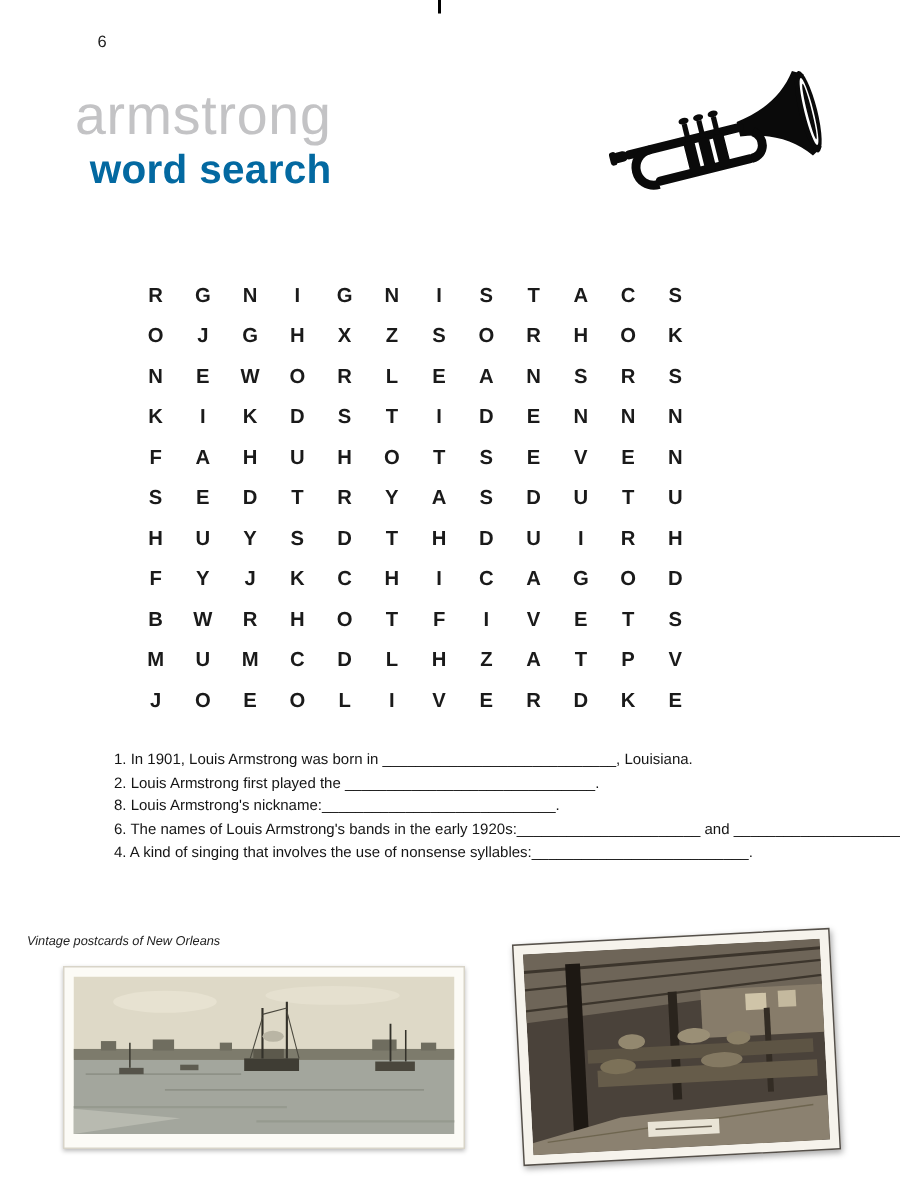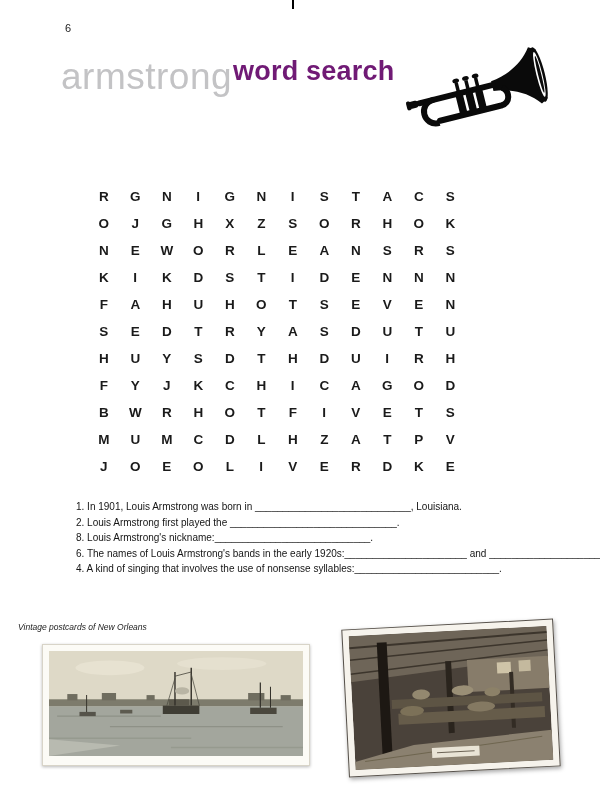--- a/index.html
+++ b/index.html
@@ -2,23 +2,23 @@
 <html><head>
 <meta charset="utf-8">
 <style>
   html,body{margin:0;padding:0;background:#e9e9e9;}
   .page{
     position:relative;width:600px;height:800px;background:#ffffff;
     font-family:"Liberation Sans",sans-serif;color:#111;overflow:hidden;margin:0 auto;
   }
   .crop-mark{position:absolute;left:292px;top:0;width:2px;height:9px;background:#000;}
   .page-number{position:absolute;left:65px;top:22px;font-size:11px;color:#222;}
-  .header{position:absolute;left:61px;top:56px;display:flex;align-items:flex-start;white-space:nowrap;}
+  .header{position:absolute;left:50px;top:56px;display:flex;align-items:flex-end;white-space:nowrap;flex-direction:column;}
   .title-light{font-size:37px;color:#c3c3c5;letter-spacing:.5px;font-weight:400;}
-  .title-bold{font-size:27px;font-weight:bold;color:#701a75;margin-left:1px;letter-spacing:.2px;}
+  .title-bold{font-size:27px;font-weight:bold;color:#0369a1;margin-left:1px;letter-spacing:.2px;}
   .trumpet{position:absolute;left:405px;top:44px;}
   .instructions{position:absolute;left:64px;top:135px;width:492px;font-size:11px;line-height:1.4;color:#111;}
   .word-grid{position:absolute;left:88px;top:183px;}
   .grid-row{display:flex;height:27px;align-items:center;}
   .grid-cell{width:31.5px;text-align:center;font-size:13.5px;font-weight:bold;color:#1a1a1a;}
   .questions{position:absolute;left:63px;top:499px;}
   .question-line{font-size:10px;line-height:15.6px;white-space:nowrap;color:#151515;margin-left:13px;}
   .caption{position:absolute;left:18px;top:622px;font-size:8.5px;font-style:italic;font-weight:normal;color:#222;}
   .postcard{
     position:absolute;left:42px;top:644px;width:268px;height:122px;background:#fcfbf6;

